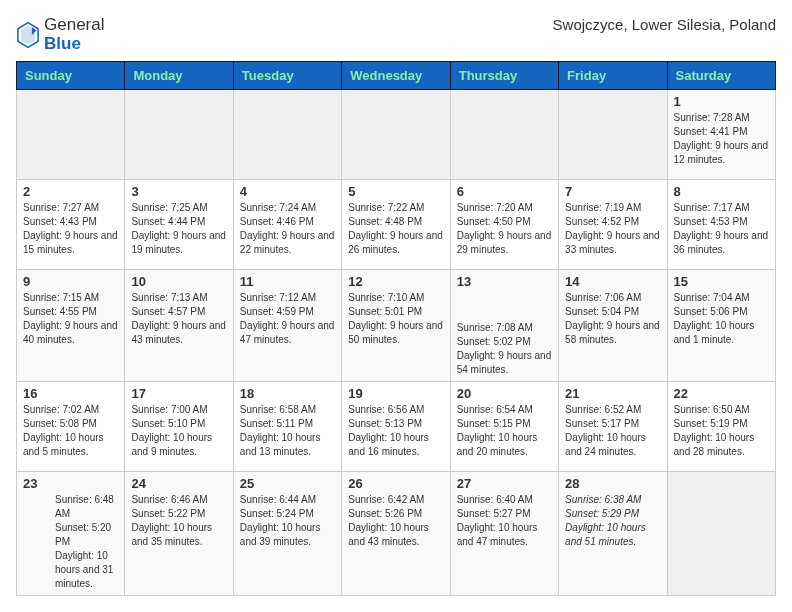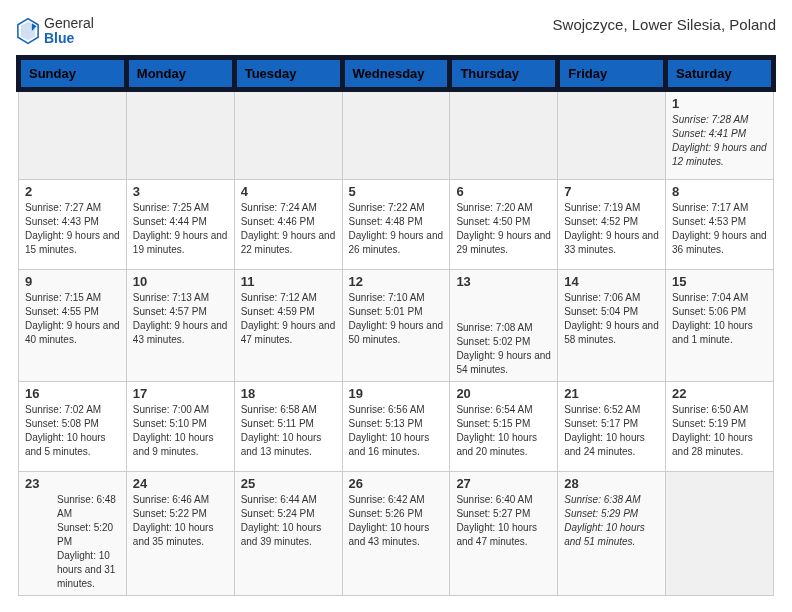--- a/index.html
+++ b/index.html
@@ -15,21 +15,21 @@
       justify-content: space-between;
       align-items: flex-start;
       margin-bottom: 8px;
     }
     .logo {
       display: flex;
       align-items: center;
       gap: 4px;
     }
     .logo-text {
-      font-size: 14px;
+      font-size: 17px;
       line-height: 1.1;
     }
     .logo-general { color: #333; font-weight: normal; }
     .logo-blue { color: #1565c0; font-weight: bold; }
     .logo-icon {
       width: 24px;
       height: 28px;
     }
     .title-section {
       text-align: right;
@@ -43,25 +43,25 @@
       font-size: 15px;
       color: #333;
     }
     .calendar {
       width: 100%;
       border-collapse: collapse;
       border: 1px solid #ccc;
     }
     .calendar th {
       background-color: #1565c0;
-      color: #000000;
+      color: #86efac;
       text-align: left;
       padding: 6px 8px;
       font-size: 13px;
-      border: 5px solid #0f172a;
+      border: 1px solid #0f172a;
     }
     .calendar td {
       vertical-align: top;
       padding: 4px 6px;
       border: 1px solid #ccc;
       width: calc(100% / 7);
       min-height: 80px;
       height: 90px;
       font-size: 10.5px;
       color: #333;
@@ -123,21 +123,21 @@
   <tbody id="calendar-body">
   <tr>
         <td class="empty-cell"></td>
         <td class="empty-cell"></td>
         <td class="empty-cell"></td>
         <td class="empty-cell"></td>
         <td class="empty-cell"></td>
         <td class="empty-cell"></td>
         <td>
           <span class="day-number">1</span>
-          <div class="day-info" style="white-space: pre-line; font-style: italic;">Sunrise: 7:28 AM
+          <div class="day-info" style="white-space: pre-line;">Sunrise: 7:28 AM
 Sunset: 4:41 PM
 Daylight: 9 hours and 12 minutes.</div>
         </td>
       </tr>
       <tr>
         <td>
           <span class="day-number">2</span>
           <div class="day-info" style="white-space: pre-line;">Sunrise: 7:27 AM
 Sunset: 4:43 PM
 Daylight: 9 hours and 15 minutes.</div>

